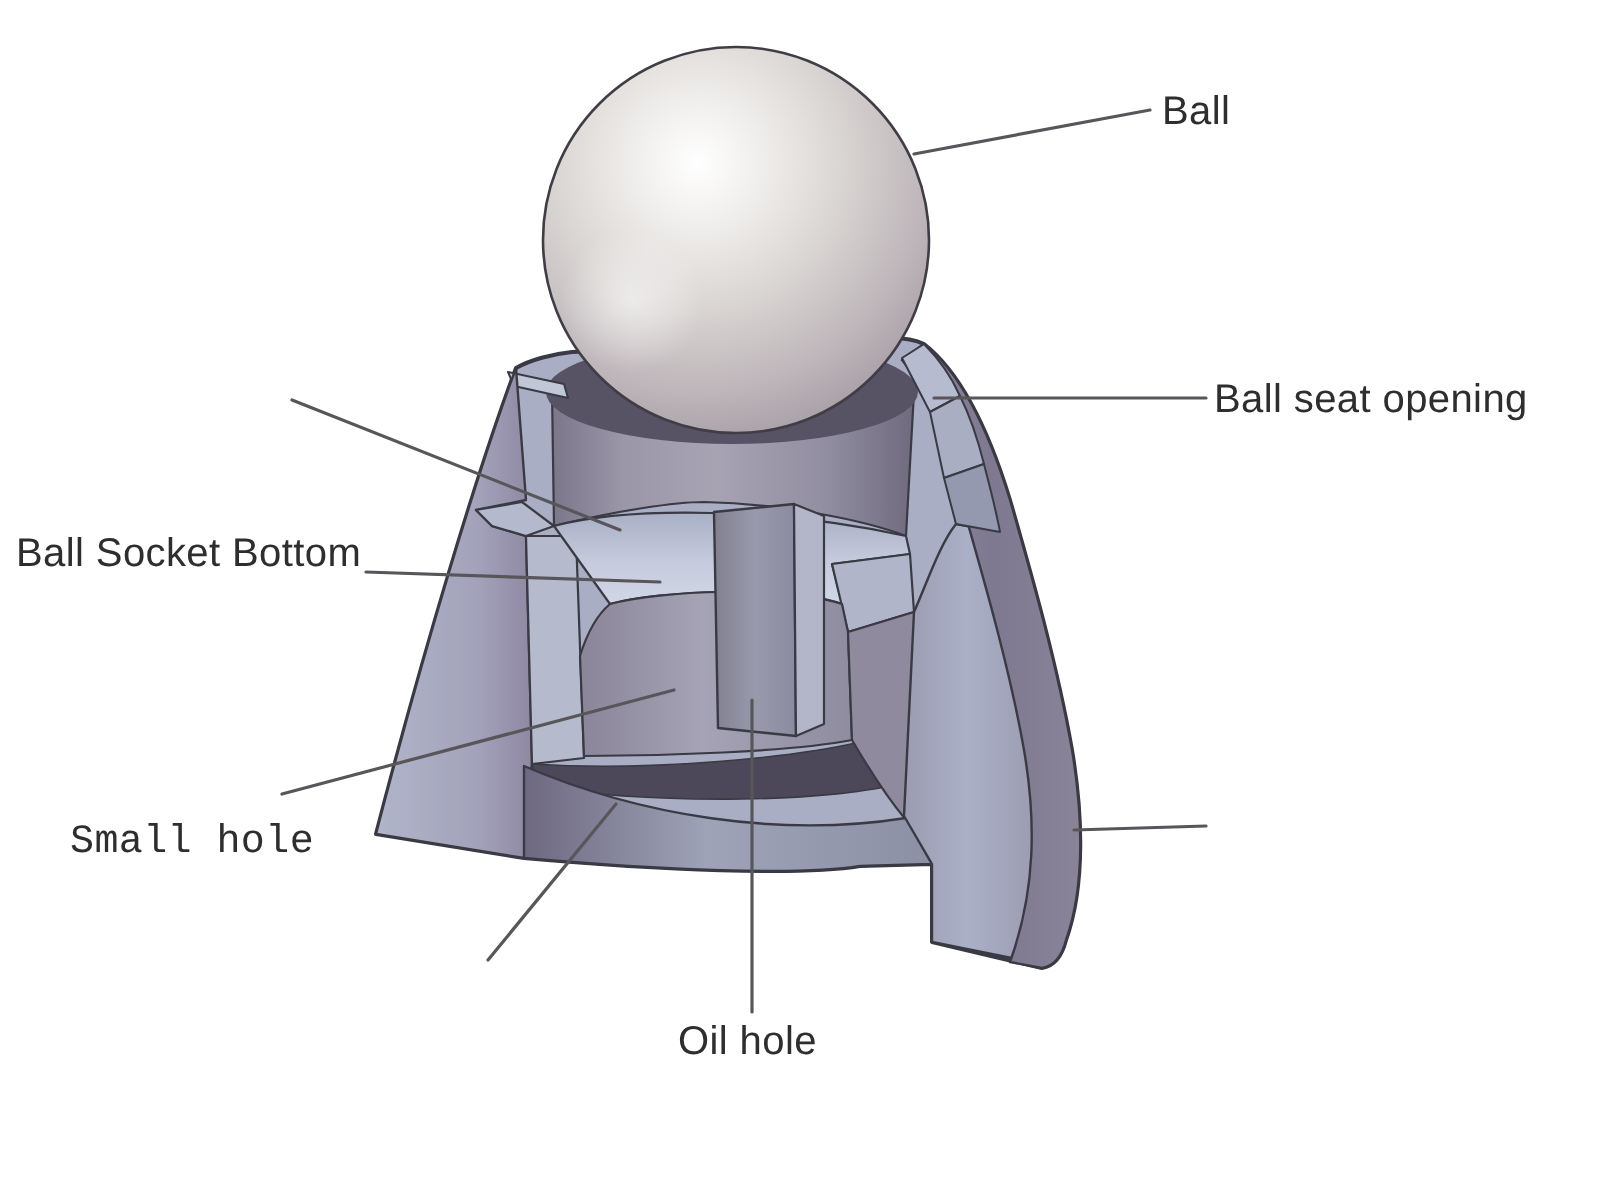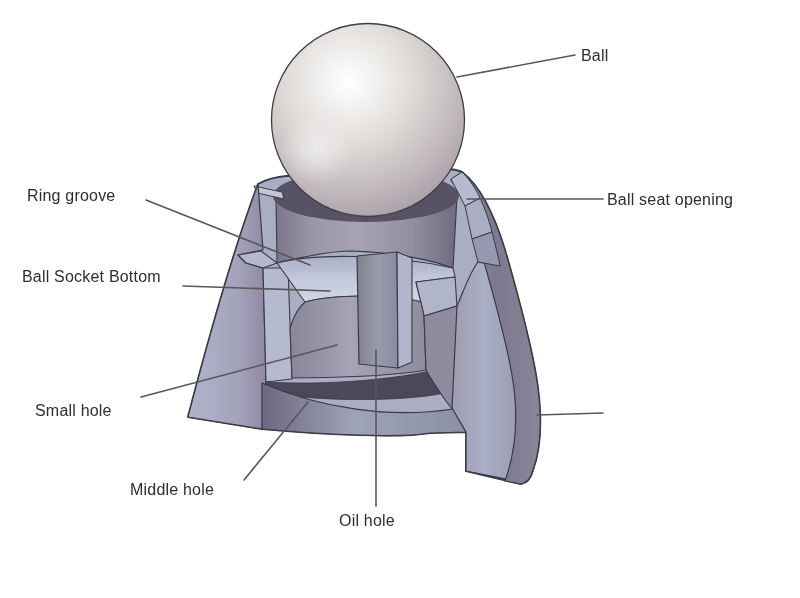--- a/index.html
+++ b/index.html
@@ -6,32 +6,32 @@
   #stage{
     position:relative;
     width:800px;height:598px;
     background:#ffffff;
     font-family:"Liberation Sans", sans-serif;
     overflow:hidden;
   }
   #scene{position:absolute;left:0;top:0;}
   .lbl{
     position:absolute;
-    font-size:16px;
+    font-size:20px;
     line-height:24px;
     color:#2e2e2e;
     letter-spacing:0.2px;
     white-space:nowrap;
     user-select:none;
   }
   #lbl-ball{left:581px;top:44px;}
   #lbl-ring-groove{left:27px;top:184px;}
   #lbl-ball-seat-opening{left:607px;top:188px;text-align:right;}
-  #lbl-ball-socket-bottom{left:8px;top:265px;margin-left:14px;}
-  #lbl-small-hole{left:35px;top:399px;}
+  #lbl-ball-socket-bottom{left:8px;top:265px;}
+  #lbl-small-hole{left:35px;top:410px;font-family:Liberation Mono, monospace;}
   #lbl-spherical-seat-body{left:608px;top:400px;}
   #lbl-middle-hole{left:130px;top:478px;}
   #lbl-oil-tank{left:339px;top:509px;}
 </style>
 </head>
 <body>
 
 <div id="stage">
 
   <svg id="scene" width="800" height="598" viewBox="0 0 800 598">
@@ -189,19 +189,17 @@
       <path d="M 467,199 L 603,199"></path>
       <path d="M 183,286 L 330,291"></path>
       <path d="M 141,397 L 337,345"></path>
       <path d="M 537,415 L 603,413"></path>
       <path d="M 244,480 L 308,402"></path>
       <path d="M 376,350 L 376,506"></path>
     </g>
   </svg>
 
   <div class="lbl" id="lbl-ball">Ball</div>
-  <div class="lbl" id="lbl-ring-groove">Ring groove</div>
   <div class="lbl" id="lbl-ball-seat-opening">Ball seat opening</div>
   <div class="lbl" id="lbl-ball-socket-bottom">Ball Socket Bottom</div>
   <div class="lbl" id="lbl-small-hole">Small hole</div>
-  <div class="lbl" id="lbl-middle-hole">Middle hole</div>
   <div class="lbl" id="lbl-oil-tank">Oil hole</div>
 </div>
 
 </body></html>

